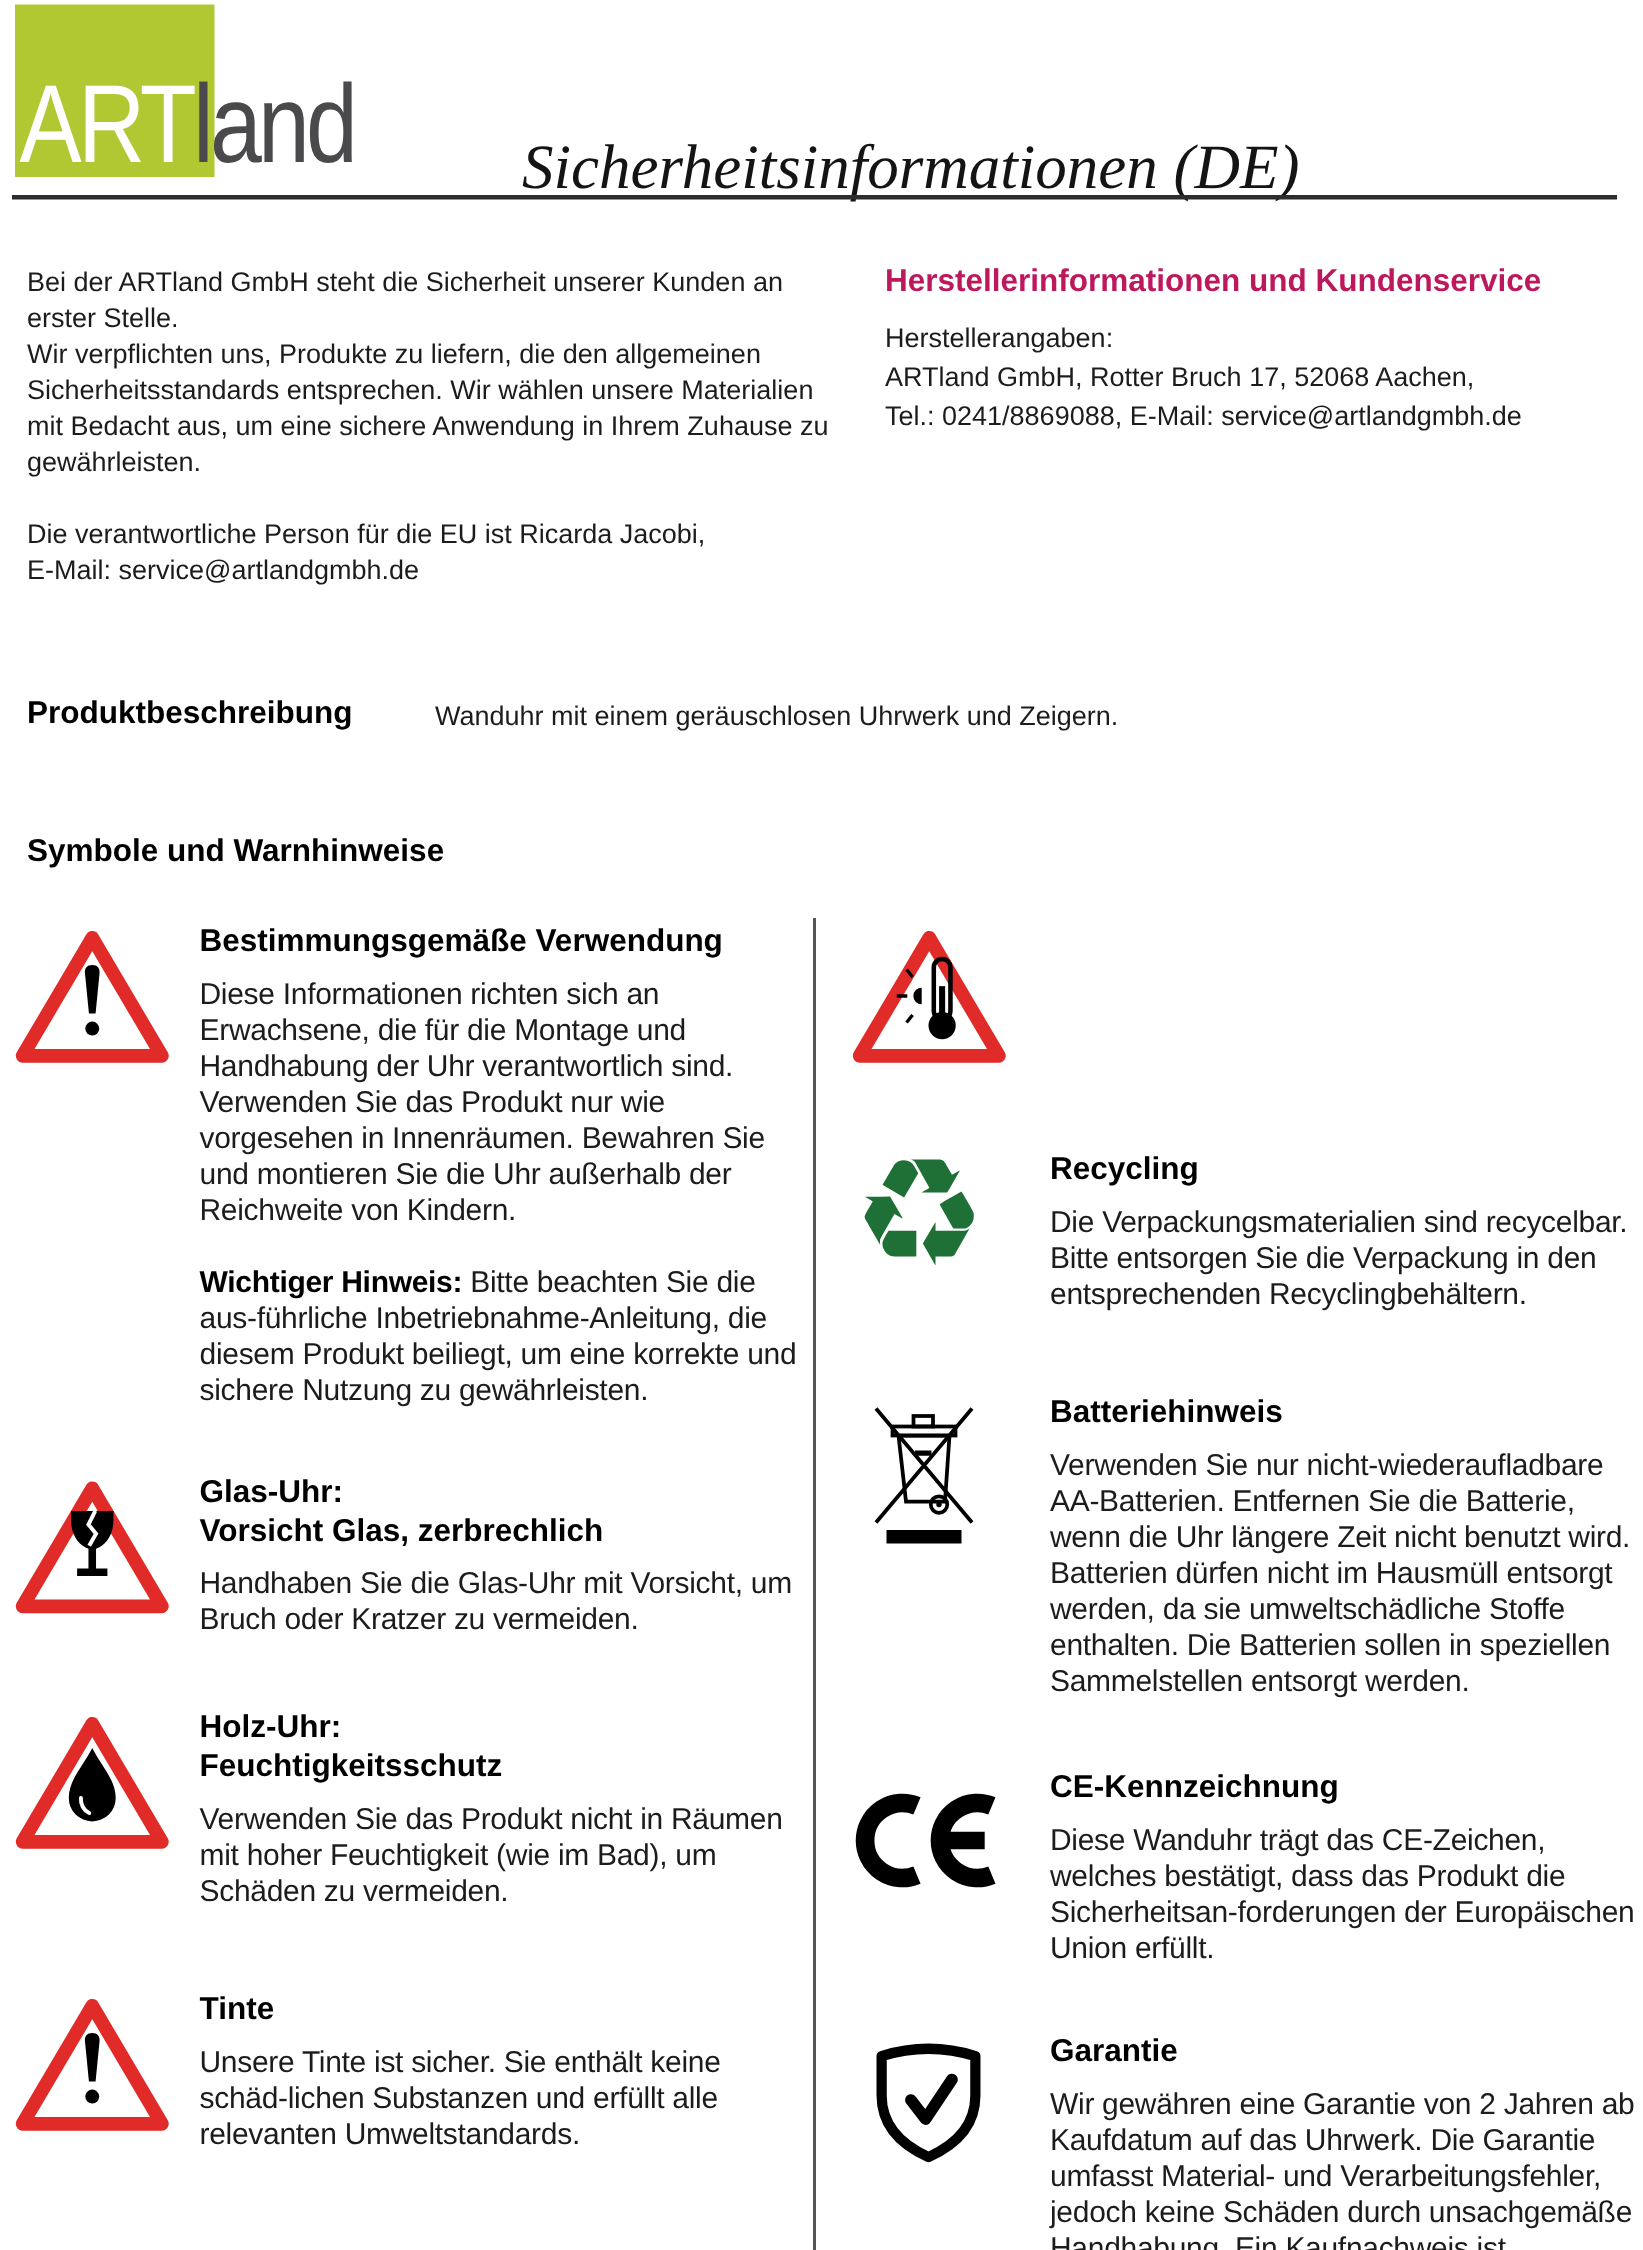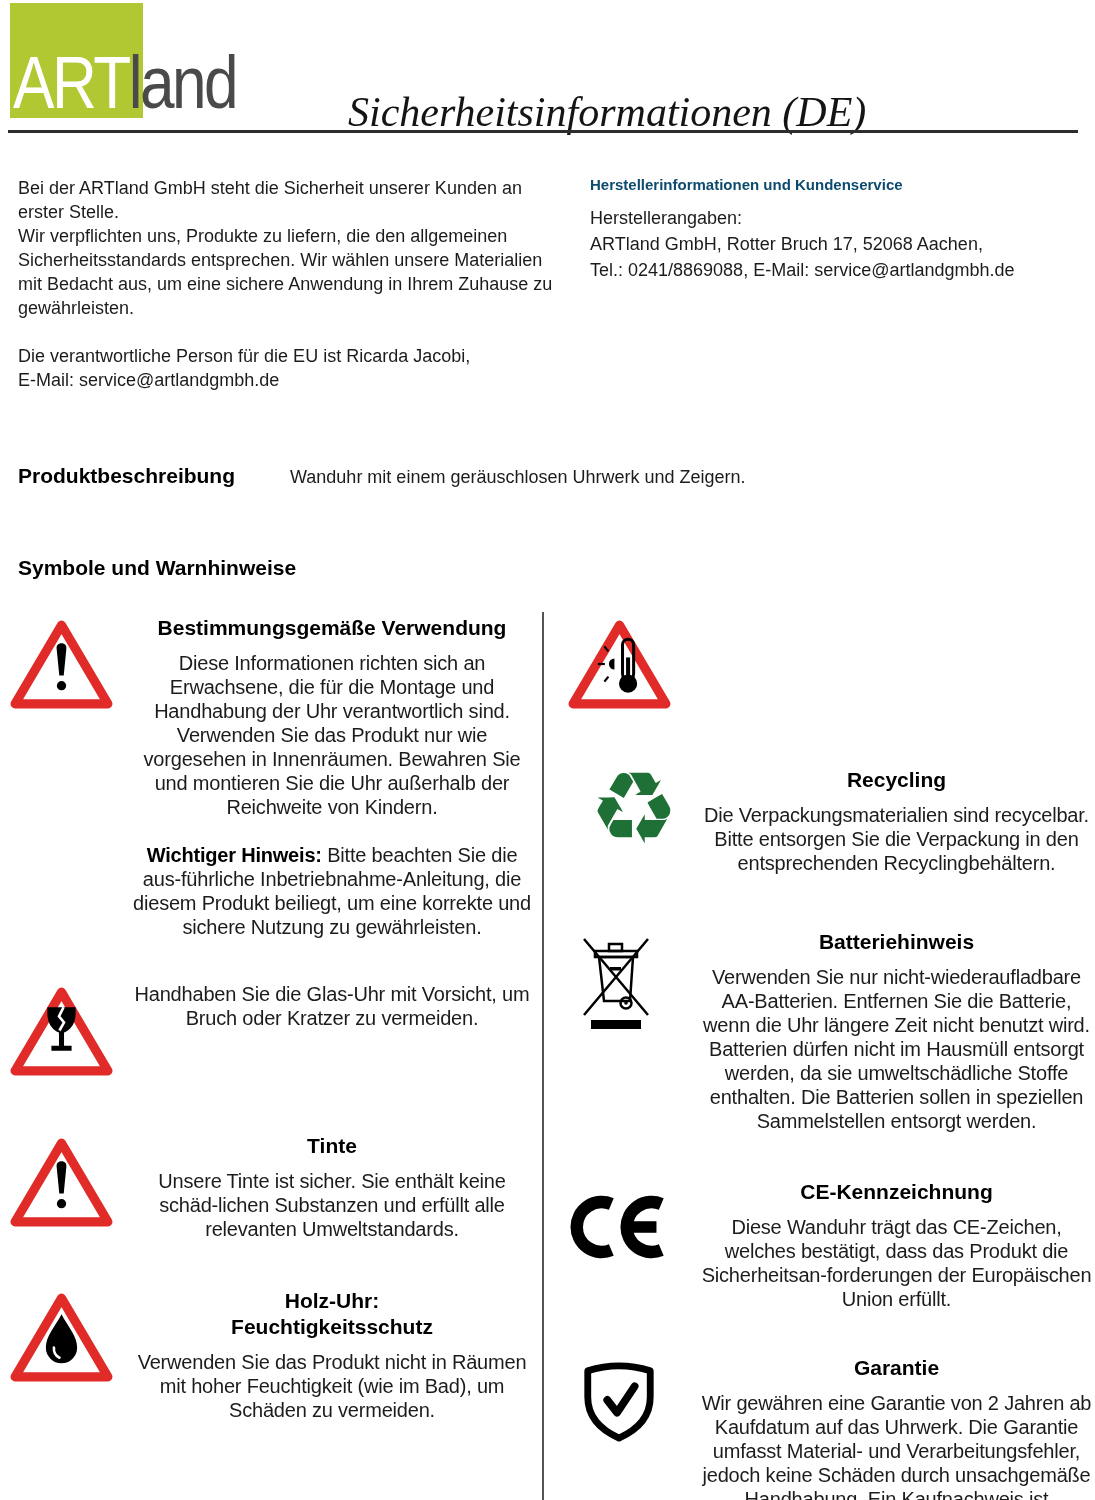--- a/index.html
+++ b/index.html
@@ -24,32 +24,32 @@
     font-size:42px; color:#141414; white-space:nowrap;
   }
   .header-rule { position:absolute; left:8px; top:130px; width:1070px; height:3px; background:#2d2d2d; }
 
   
   .intro-left { position:absolute; left:18px; top:176px; width:552px; font-size:18px; line-height:24px; }
   .intro-left p { margin:0; }
   .intro-left .resp { margin-top:24px; }
 
   .intro-right { position:absolute; left:590px; top:176px; width:486px; }
-  .mfr-heading { margin:0 0 12px 0; font-size:15px; font-weight:bold; color:#0c4a6e; }
+  .mfr-heading { margin:0 0 12px 0; font-size:21px; font-weight:bold; color:#be185d; }
   .mfr-line { font-size:18px; line-height:26px; }
 
   
   .product-row { position:absolute; left:18px; top:464px; display:flex; }
   .product-label { width:272px; flex:none; font-size:21px; font-weight:bold; color:#000; }
   .product-text { font-size:18px; padding-top:3px; }
 
   
   .symbols-heading { position:absolute; left:18px; top:556px; font-size:21px; font-weight:bold; color:#000; }
 
-  .symbols { position:absolute; left:0; top:612px; width:1095px; height:888px; display:flex;text-align:center; }
+  .symbols { position:absolute; left:0; top:612px; width:1095px; height:888px; display:flex; }
   .col-left  { width:544px; flex:none; border-right:2px solid #555; box-sizing:border-box; padding-left:8px; }
   .col-right { flex:1; padding-left:22px; }
 
   .sym-block { display:flex; align-items:flex-start; }
   .icon-box { flex:none; }
   .col-left  .icon-box { width:125px; }
   .col-right .icon-box { width:134px; }
   .sym-text-col { flex:1; }
   .col-left  .sym-text-col { max-width:398px; }
   .col-right .sym-text-col { max-width:393px; }
@@ -124,50 +124,52 @@
 
       <div class="sym-block" style="margin-top:43px;">
         <div class="icon-box">
           <svg class="icon-svg" width="107" height="97" viewBox="0 0 106 96">
             <polygon points="53,10 99,88 7,88" fill="#fff" stroke="#e02b28" stroke-width="9" stroke-linejoin="round"></polygon>
             <path d="M39 25 h28 v6 c0 11 -6 17 -11.5 19 v13 h7.5 v5 h-20 v-5 h7.5 v-13 c-5.5 -2 -11.5 -8 -11.5 -19 z" fill="#000"></path>
             <path d="M55 25 l-4.5 9 5 6 -4.5 8" stroke="#fff" stroke-width="2.6" fill="none"></path>
           </svg>
         </div>
         <div class="sym-text-col">
+          <p class="sym-title">Glas-Uhr:
+Vorsicht Glas, zerbrechlich</p>
           <p class="sym-p">Handhaben Sie die Glas-Uhr mit Vorsicht, um Bruch oder Kratzer zu vermeiden.</p>
-        </div>
-      </div>
-
-      <div class="sym-block" style="margin-top:54px;">
-        <div class="icon-box">
-          <svg class="icon-svg" width="107" height="97" viewBox="0 0 106 96">
-            <polygon points="53,10 99,88 7,88" fill="#fff" stroke="#e02b28" stroke-width="9" stroke-linejoin="round"></polygon>
-            <path d="M53 28 c-3.4 0 -5.2 2.2 -4.8 5.6 l2.6 26.4 h4.4 l2.6 -26.4 c0.4 -3.4 -1.4 -5.6 -4.8 -5.6 z" fill="#000"></path>
-            <circle cx="53" cy="70" r="4.6" fill="#000"></circle>
-          </svg>
-        </div>
-        <div class="sym-text-col">
-          <p class="sym-title">Tinte</p>
-          <p class="sym-p">Unsere Tinte ist sicher. Sie enthält keine schäd-lichen Substanzen und erfüllt alle relevanten Umweltstandards.</p>
         </div>
       </div>
 
       <div class="sym-block" style="margin-top:47px;">
         <div class="icon-box">
           <svg class="icon-svg" width="107" height="97" viewBox="0 0 106 96">
             <polygon points="53,10 99,88 7,88" fill="#fff" stroke="#e02b28" stroke-width="9" stroke-linejoin="round"></polygon>
             <path d="M53 26 C47 38 37.5 47 37.5 59 a15.5 15.5 0 0 0 31 0 C68.5 47 59 38 53 26 z" fill="#000"></path>
             <path d="M45.5 59 a9 10 0 0 0 5.5 10" stroke="#fff" stroke-width="2.6" fill="none" stroke-linecap="round"></path>
           </svg>
         </div>
         <div class="sym-text-col">
           <p class="sym-title">Holz-Uhr:
 Feuchtigkeitsschutz</p>
           <p class="sym-p">Verwenden Sie das Produkt nicht in Räumen mit hoher Feuchtigkeit (wie im Bad), um Schäden zu vermeiden.</p>
+        </div>
+      </div>
+
+      <div class="sym-block" style="margin-top:54px;">
+        <div class="icon-box">
+          <svg class="icon-svg" width="107" height="97" viewBox="0 0 106 96">
+            <polygon points="53,10 99,88 7,88" fill="#fff" stroke="#e02b28" stroke-width="9" stroke-linejoin="round"></polygon>
+            <path d="M53 28 c-3.4 0 -5.2 2.2 -4.8 5.6 l2.6 26.4 h4.4 l2.6 -26.4 c0.4 -3.4 -1.4 -5.6 -4.8 -5.6 z" fill="#000"></path>
+            <circle cx="53" cy="70" r="4.6" fill="#000"></circle>
+          </svg>
+        </div>
+        <div class="sym-text-col">
+          <p class="sym-title">Tinte</p>
+          <p class="sym-p">Unsere Tinte ist sicher. Sie enthält keine schäd-lichen Substanzen und erfüllt alle relevanten Umweltstandards.</p>
         </div>
       </div>
 
     </div>
 
     <div class="col-right">
 
       <div class="sym-block" style="margin-top:3px;">
         <div class="icon-box">
           <svg class="icon-svg" width="107" height="97" viewBox="0 0 106 96">

